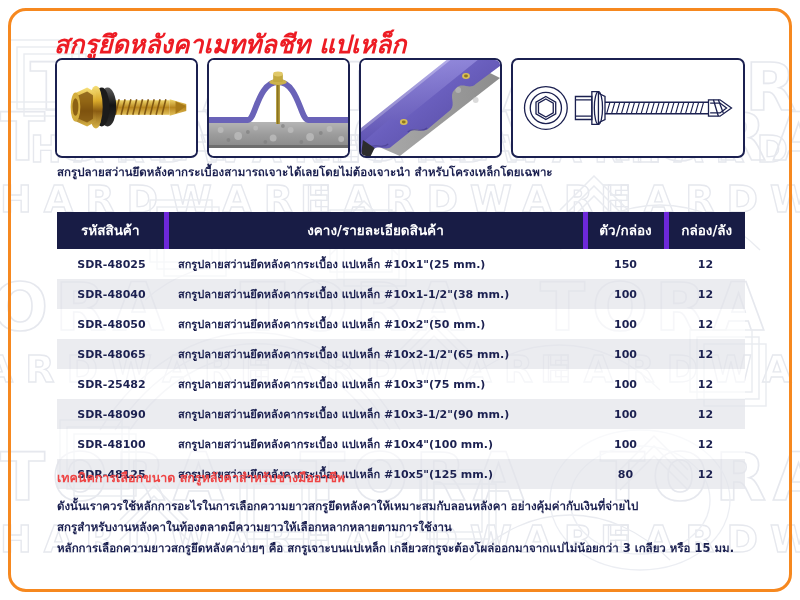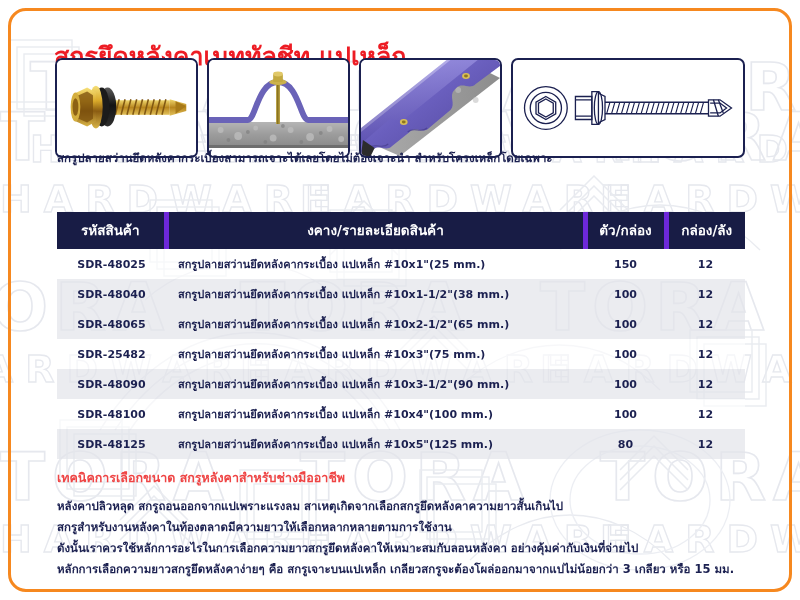--- a/index.html
+++ b/index.html
@@ -36,26 +36,27 @@
   
   #content {
     position: absolute;
     left: 0; top: 0; width: 800px; height: 600px;
     z-index: 10;
   }
 
   
   .title {
     position: absolute;
-    left: 54px; top: 36px;
+    left: 54px; top: 24px;
     font-size: 25px;
     font-weight: bold;
     color: #ED1C24;
     letter-spacing: 0px;
     white-space: nowrap;
+    font-style: italic;
   }
 
   
   .panels {
     position: absolute;
     left: 55px; top: 58px;
     width: 690px; height: 100px;
     display: flex;
     gap: 9px;
   }
@@ -69,21 +70,21 @@
   .panel.p1 { width: 143px; }
   .panel.p2 { width: 143px; }
   .panel.p3 { width: 143px; }
   .panel.p4 { flex: 1; }
 
   .panel svg { display:block; width:100%; height:100%; }
 
   
   .desc {
     position: absolute;
-    left: 57px; top: 149px;
+    left: 57px; top: 163px;
     font-size: 11.5px;
     color: #1B2050;
     font-weight: bold;
     white-space: nowrap;
   }
 
   
   .tablewrap {
     position: absolute;
     left: 57px; top: 212px;
@@ -413,20 +414,26 @@
               <td class="detail">สกรูปลายสว่านยึดหลังคากระเบื้อง แปเหล็ก #10x1"(25 mm.)</td>
               <td class="qty">150</td>
               <td class="cart">12</td>
             </tr>
             <tr class="even">
               <td class="code">SDR-48040</td>
               <td class="detail">สกรูปลายสว่านยึดหลังคากระเบื้อง แปเหล็ก #10x1-1/2"(38 mm.)</td>
               <td class="qty">100</td>
               <td class="cart">12</td>
             </tr>
+            <tr class="odd">
+              <td class="code">SDR-48050</td>
+              <td class="detail">สกรูปลายสว่านยึดหลังคากระเบื้อง แปเหล็ก #10x2"(50 mm.)</td>
+              <td class="qty">100</td>
+              <td class="cart">12</td>
+            </tr>
             <tr class="even">
               <td class="code">SDR-48065</td>
               <td class="detail">สกรูปลายสว่านยึดหลังคากระเบื้อง แปเหล็ก #10x2-1/2"(65 mm.)</td>
               <td class="qty">100</td>
               <td class="cart">12</td>
             </tr>
             <tr class="odd">
               <td class="code">SDR-25482</td>
               <td class="detail">สกรูปลายสว่านยึดหลังคากระเบื้อง แปเหล็ก #10x3"(75 mm.)</td>
               <td class="qty">100</td>
@@ -450,23 +457,22 @@
               <td class="qty">80</td>
               <td class="cart">12</td>
             </tr>
           </tbody>
       </table>
     </div>
 
     <div class="tips">
       <div class="tips-head">เทคนิคการเลือกขนาด สกรูหลังคาสำหรับช่างมืออาชีพ</div>
       <div id="tips-lines">
-          <div class="tips-line">หลังคาปลิวหลุด สกรูถอนออกจากแปเพราะแรงลม สาเหตุเกิดจากเลือกสกรูยึดหลังคาความยาวสั้นเกินไป</div>
+          <div class="tips-line">ดังนั้นเราควรใช้หลักการอะไรในการเลือกความยาวสกรูยึดหลังคาให้เหมาะสมกับลอนหลังคา อย่างคุ้มค่ากับเงินที่จ่ายไป</div>
           <div class="tips-line">สกรูสำหรับงานหลังคาในท้องตลาดมีความยาวให้เลือกหลากหลายตามการใช้งาน</div>
-          <div class="tips-line">ดังนั้นเราควรใช้หลักการอะไรในการเลือกความยาวสกรูยึดหลังคาให้เหมาะสมกับลอนหลังคา อย่างคุ้มค่ากับเงินที่จ่ายไป</div>
           <div class="tips-line">หลักการเลือกความยาวสกรูยึดหลังคาง่ายๆ คือ สกรูเจาะบนแปเหล็ก เกลียวสกรูจะต้องโผล่ออกมาจากแปไม่น้อยกว่า 3 เกลียว หรือ 15 มม.</div>
         </div>
     </div>
 
   </div>
 
   <div id="frame"></div>
 </div>
 
 </body></html>

